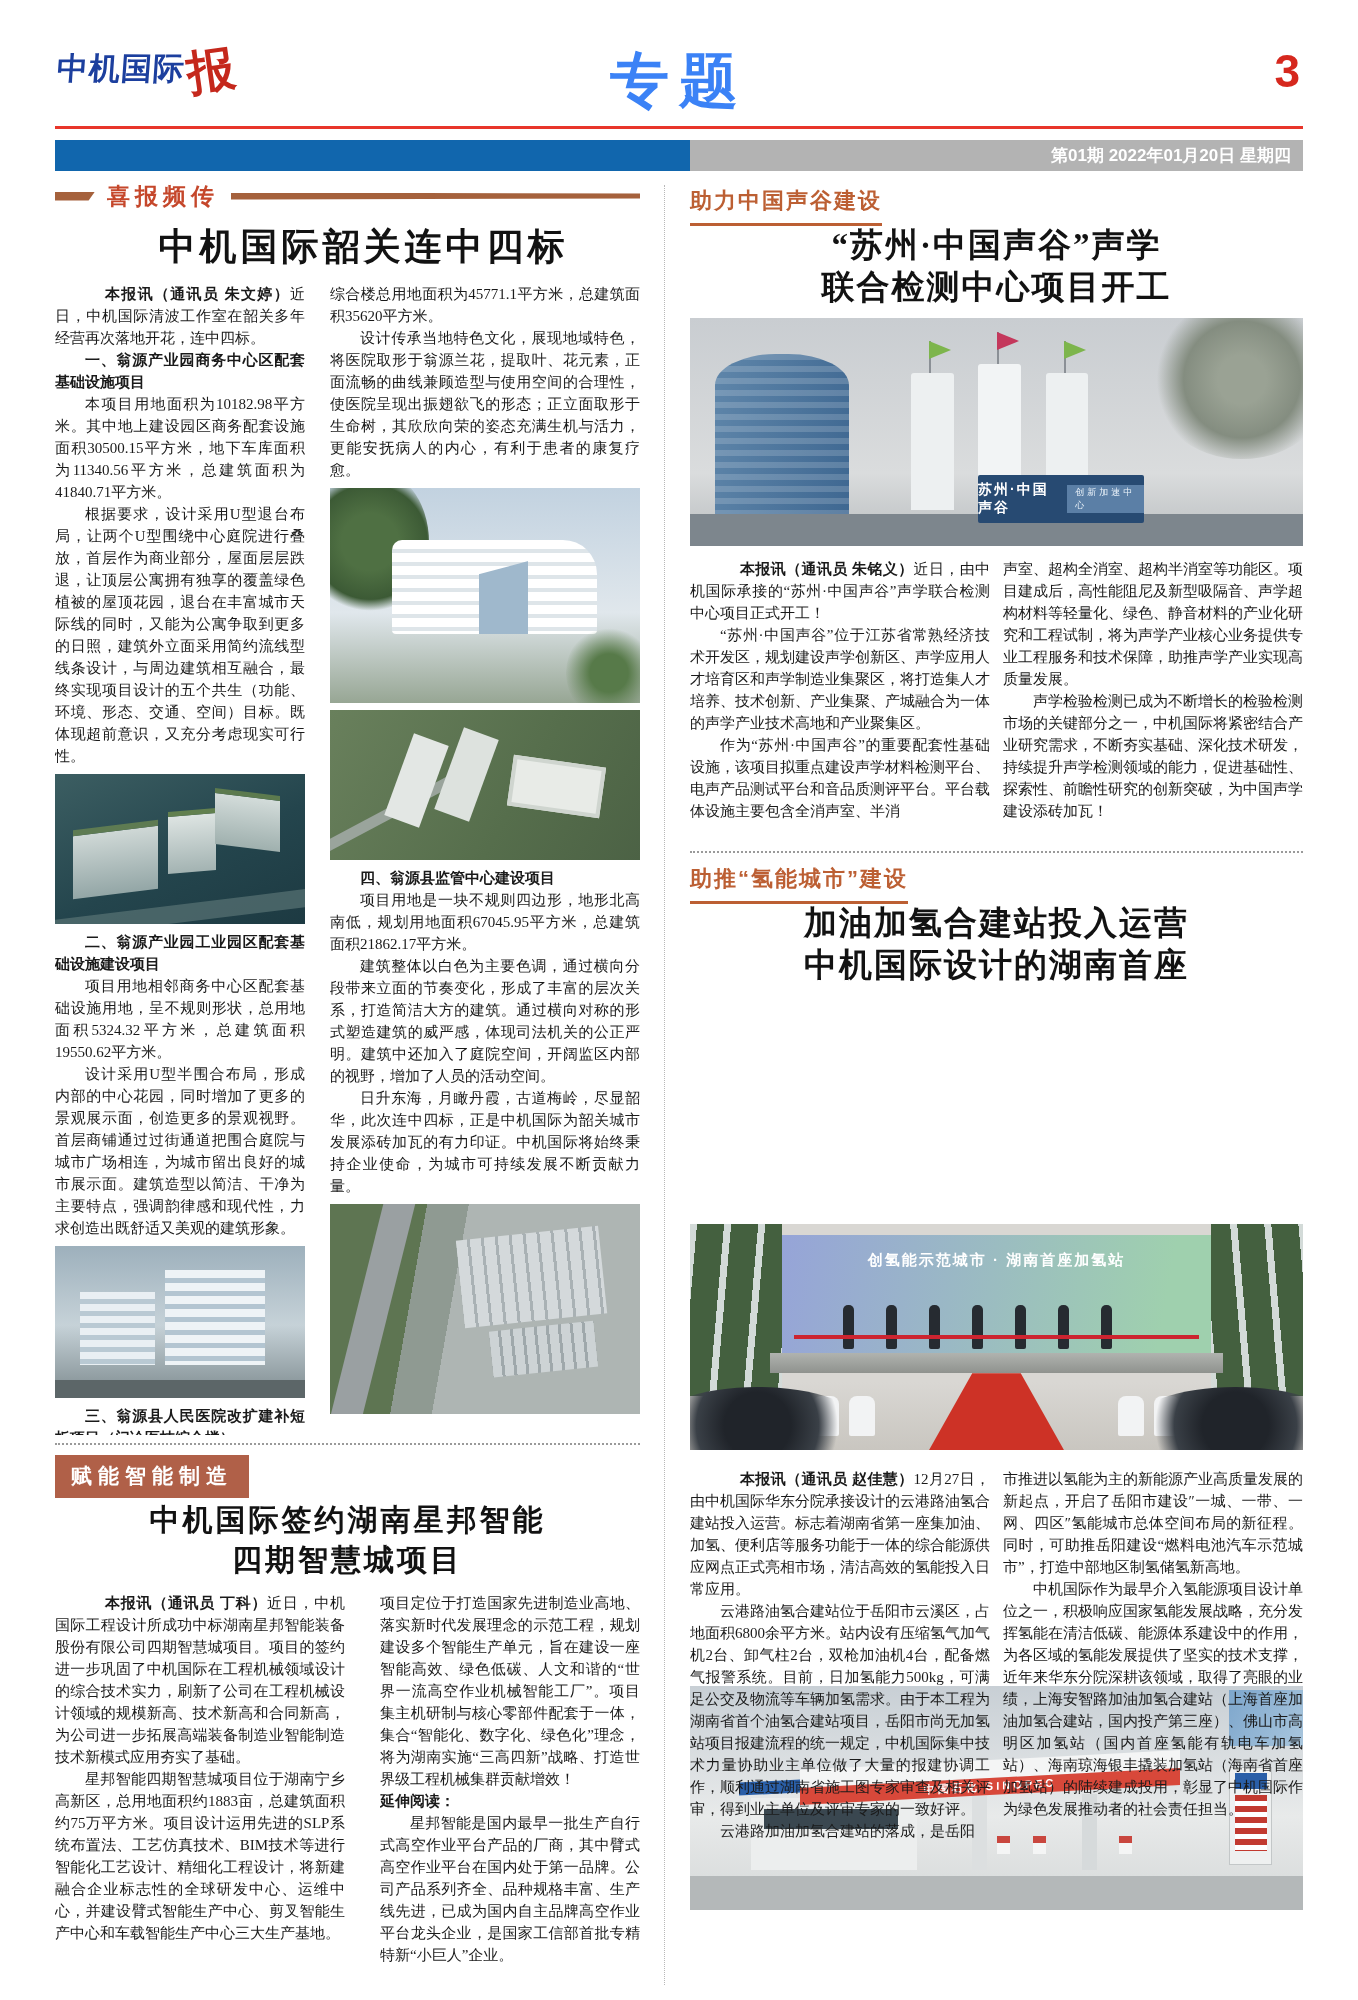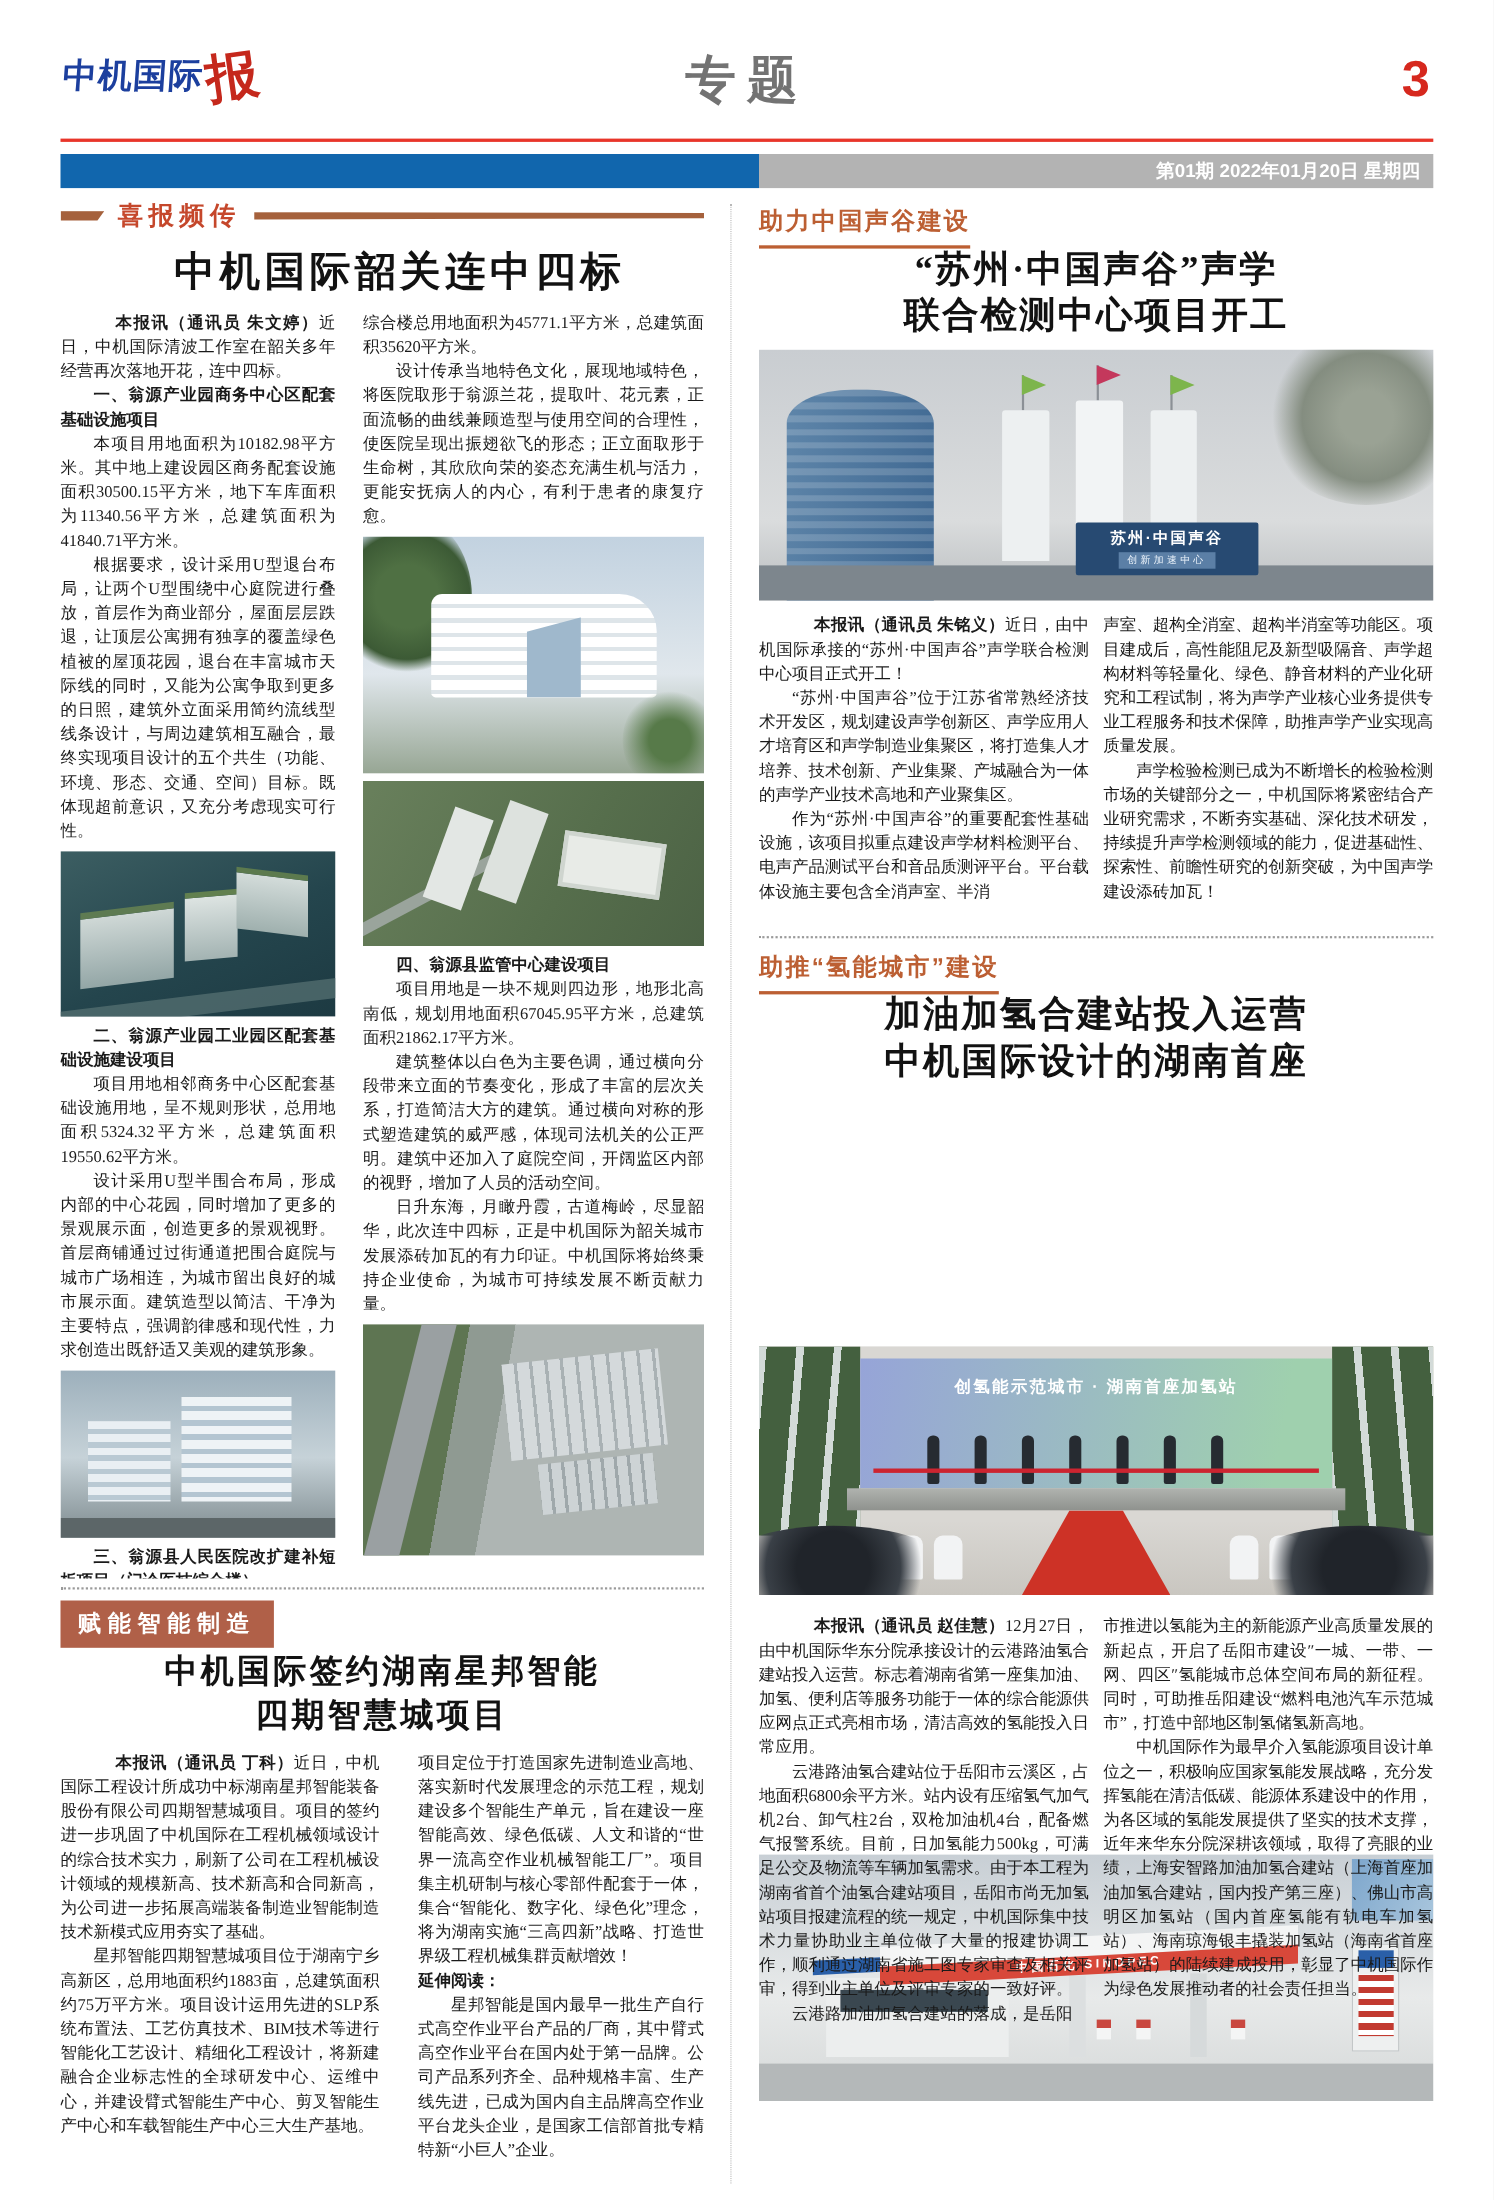--- a/index.html
+++ b/index.html
@@ -6,21 +6,21 @@
   .page{position:relative;width:1358px;height:2000px;background:#ffffff;overflow:hidden;
         font-family:"Liberation Serif","DejaVu Serif",serif;color:#1a1a1a;}
   .abs{position:absolute;}
   
   .logo{display:flex;align-items:flex-end;}
   .logo-main{font-family:"Liberation Sans","DejaVu Sans",sans-serif;font-weight:900;
              font-size:31px;color:#1c3f9e;letter-spacing:1px;transform:skewX(-4deg);}
   .logo-accent{font-family:"DejaVu Serif",serif;font-weight:bold;font-size:48px;line-height:40px;
                color:#c5281c;transform:rotate(-8deg);margin-left:2px;}
   .section-title{width:100%;text-align:center;font-family:"Liberation Sans","DejaVu Sans",sans-serif;
-                 font-weight:900;font-size:46px;letter-spacing:10px;color:#737373;}
+                 font-weight:900;font-size:59px;letter-spacing:10px;color:#3b82f6;}
   .page-num{font-family:"Liberation Sans","DejaVu Sans",sans-serif;font-weight:900;font-size:46px;color:#d6281e;}
   .redrule{height:3px;background:#e8352a;}
   .bar-blue{height:31px;background:#1166ad;}
   .bar-gray{height:31px;background:#b3b3b3;color:#ffffff;
             font-family:"Liberation Sans","DejaVu Sans",sans-serif;font-weight:bold;font-size:17px;
             line-height:31px;text-align:right;padding-right:12px;box-sizing:border-box;padding-left:28px;}
   
   .tagline{display:flex;align-items:center;height:26px;}
   .tl-bar{width:40px;height:9px;background:#a5613c;clip-path:polygon(0 0,100% 0,84% 100%,0 100%);margin-right:12px;flex:0 0 auto;}
   .tl-text{font-family:"Liberation Sans","DejaVu Sans",sans-serif;font-weight:bold;font-size:23px;
@@ -92,21 +92,21 @@
   .ph-suz .zp{width:2px;height:14%;background:#8b9096;}
   .ph-suz .zp1{left:39%;top:10%;} .ph-suz .zp2{left:50%;top:6%;} .ph-suz .zp3{left:61%;top:10%;}
   .ph-suz .zf{width:0;height:0;border-top:9px solid transparent;border-bottom:9px solid transparent;}
   .ph-suz .zf1{left:39%;top:10%;border-left:22px solid #7db54c;}
   .ph-suz .zf2{left:50%;top:6%;border-left:22px solid #c4385c;}
   .ph-suz .zf3{left:61%;top:10%;border-left:22px solid #7db54c;}
   .ph-suz .ztree{right:-5%;top:-8%;width:30%;height:70%;border-radius:50%;
                  background:radial-gradient(circle,#9aa294 20%,#848d80 48%,transparent 70%);}
   .ph-suz .zstrip{left:0;bottom:0;width:100%;height:14%;background:#7d868d;}
   .ph-suz .zsign{left:47%;bottom:10%;width:27%;height:21%;background:#274a72;border-radius:2px;
-                 display:flex;flex-direction:column;align-items:center;justify-content:center;gap:3px;}
+                 display:flex;flex-direction:row;align-items:center;justify-content:center;gap:3px;}
   .ph-suz .zsign b{position:static;color:#fff;font-family:"Liberation Sans",sans-serif;font-size:14px;letter-spacing:2px;}
   .ph-suz .zsign i{position:static;color:#eaf2fa;background:#5b7fa6;font-style:normal;
                    font-family:"Liberation Sans",sans-serif;font-size:9px;padding:1px 8px;letter-spacing:3px;}
   .ph-cer{background:linear-gradient(#d9d7d3 0 70%,#c9c6c0);}
   .ph-cer .cwl{left:0;top:0;width:15%;height:76%;background:
         repeating-linear-gradient(95deg,rgba(236,240,243,.85) 0 7px,rgba(0,0,0,0) 7px 34px),#44603f;}
   .ph-cer .cwr{right:0;top:0;width:15%;height:76%;background:
         repeating-linear-gradient(85deg,rgba(236,240,243,.85) 0 7px,rgba(0,0,0,0) 7px 34px),#44603f;}
   .ph-cer .cback{left:15%;top:5%;width:70%;height:52%;background:linear-gradient(100deg,#96a4d8,#9fd0ae 88%);}
   .ph-cer .cbanner{left:15%;top:12%;width:70%;text-align:center;color:#ffffff;

